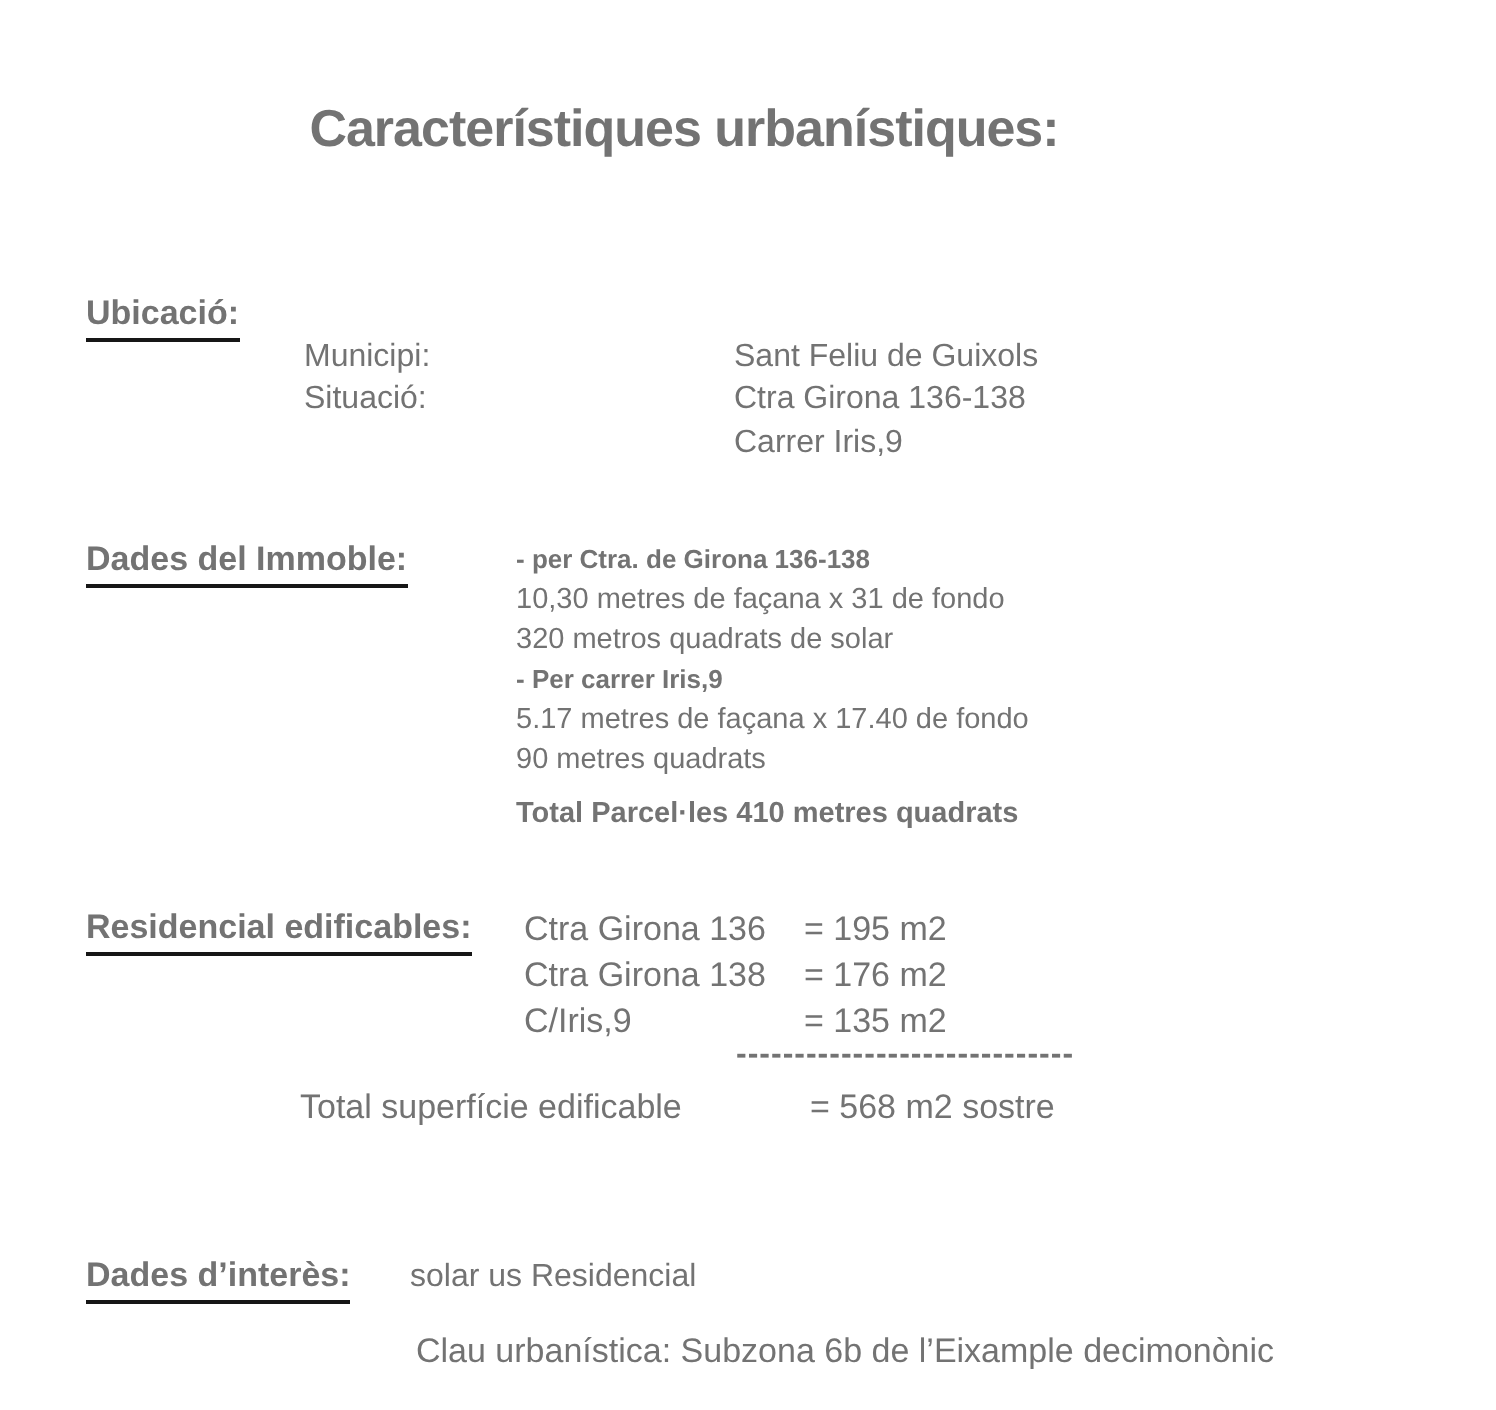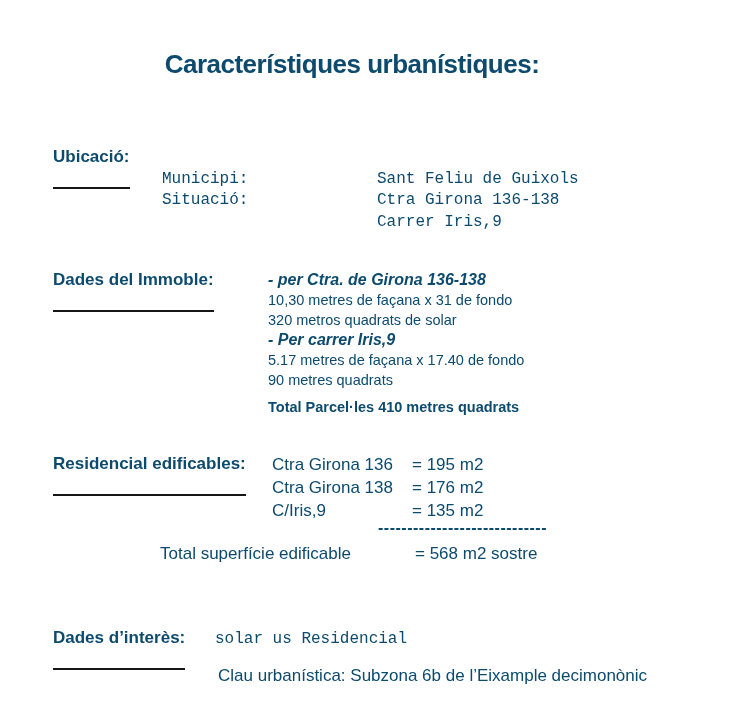--- a/index.html
+++ b/index.html
@@ -6,45 +6,44 @@
     margin: 0;
     padding: 0;
     background: #ffffff;
   }
   .page {
     position: relative;
     width: 684px;
     height: 705px;
     background: #ffffff;
     font-family: "Liberation Sans", "DejaVu Sans", sans-serif;
-    color: #0c4a6e;
+    color: #737373;
     overflow: hidden;
-    margin-left: 10px;
   }
   .abs { position: absolute; white-space: nowrap; }
   .title {
     left: 0;
     right: 0;
     top: 49px;
     text-align: center;
     font-size: 26px;
     font-weight: bold;
     letter-spacing: -0.5px;
   }
   .sec-heading {
     font-size: 17px;
     font-weight: bold;
     border-bottom: 2px solid #161616;
-    padding-bottom: 20px;
+    padding-bottom: 2px;
   }
-  .t16 { font-size: 16px; font-family: Liberation Mono, monospace; }
+  .t16 { font-size: 16px; }
   .t17 { font-size: 17px; }
   .immoble-block { left: 258px; top: 270px; }
   .immoble-block .line { display: block; line-height: 20px; font-size: 14.5px; }
-  .immoble-block .subhead { font-size: 16px; font-weight: bold; font-style: italic; }
+  .immoble-block .subhead { font-size: 13px; font-weight: bold; }
   .total-parcel {
     left: 258px; top: 399px;
     font-size: 14.5px; font-weight: bold;
   }
   .sup-rows { left: 262px; top: 453px; font-size: 17px; }
   .sup-row { display: flex; line-height: 23px; }
   .sup-row .name { display: inline-block; width: 140px; }
   .sup-divider { left: 368px; top: 519px; font-size: 16px; font-weight: bold; letter-spacing: 0.5px; }
 </style>
 </head>

